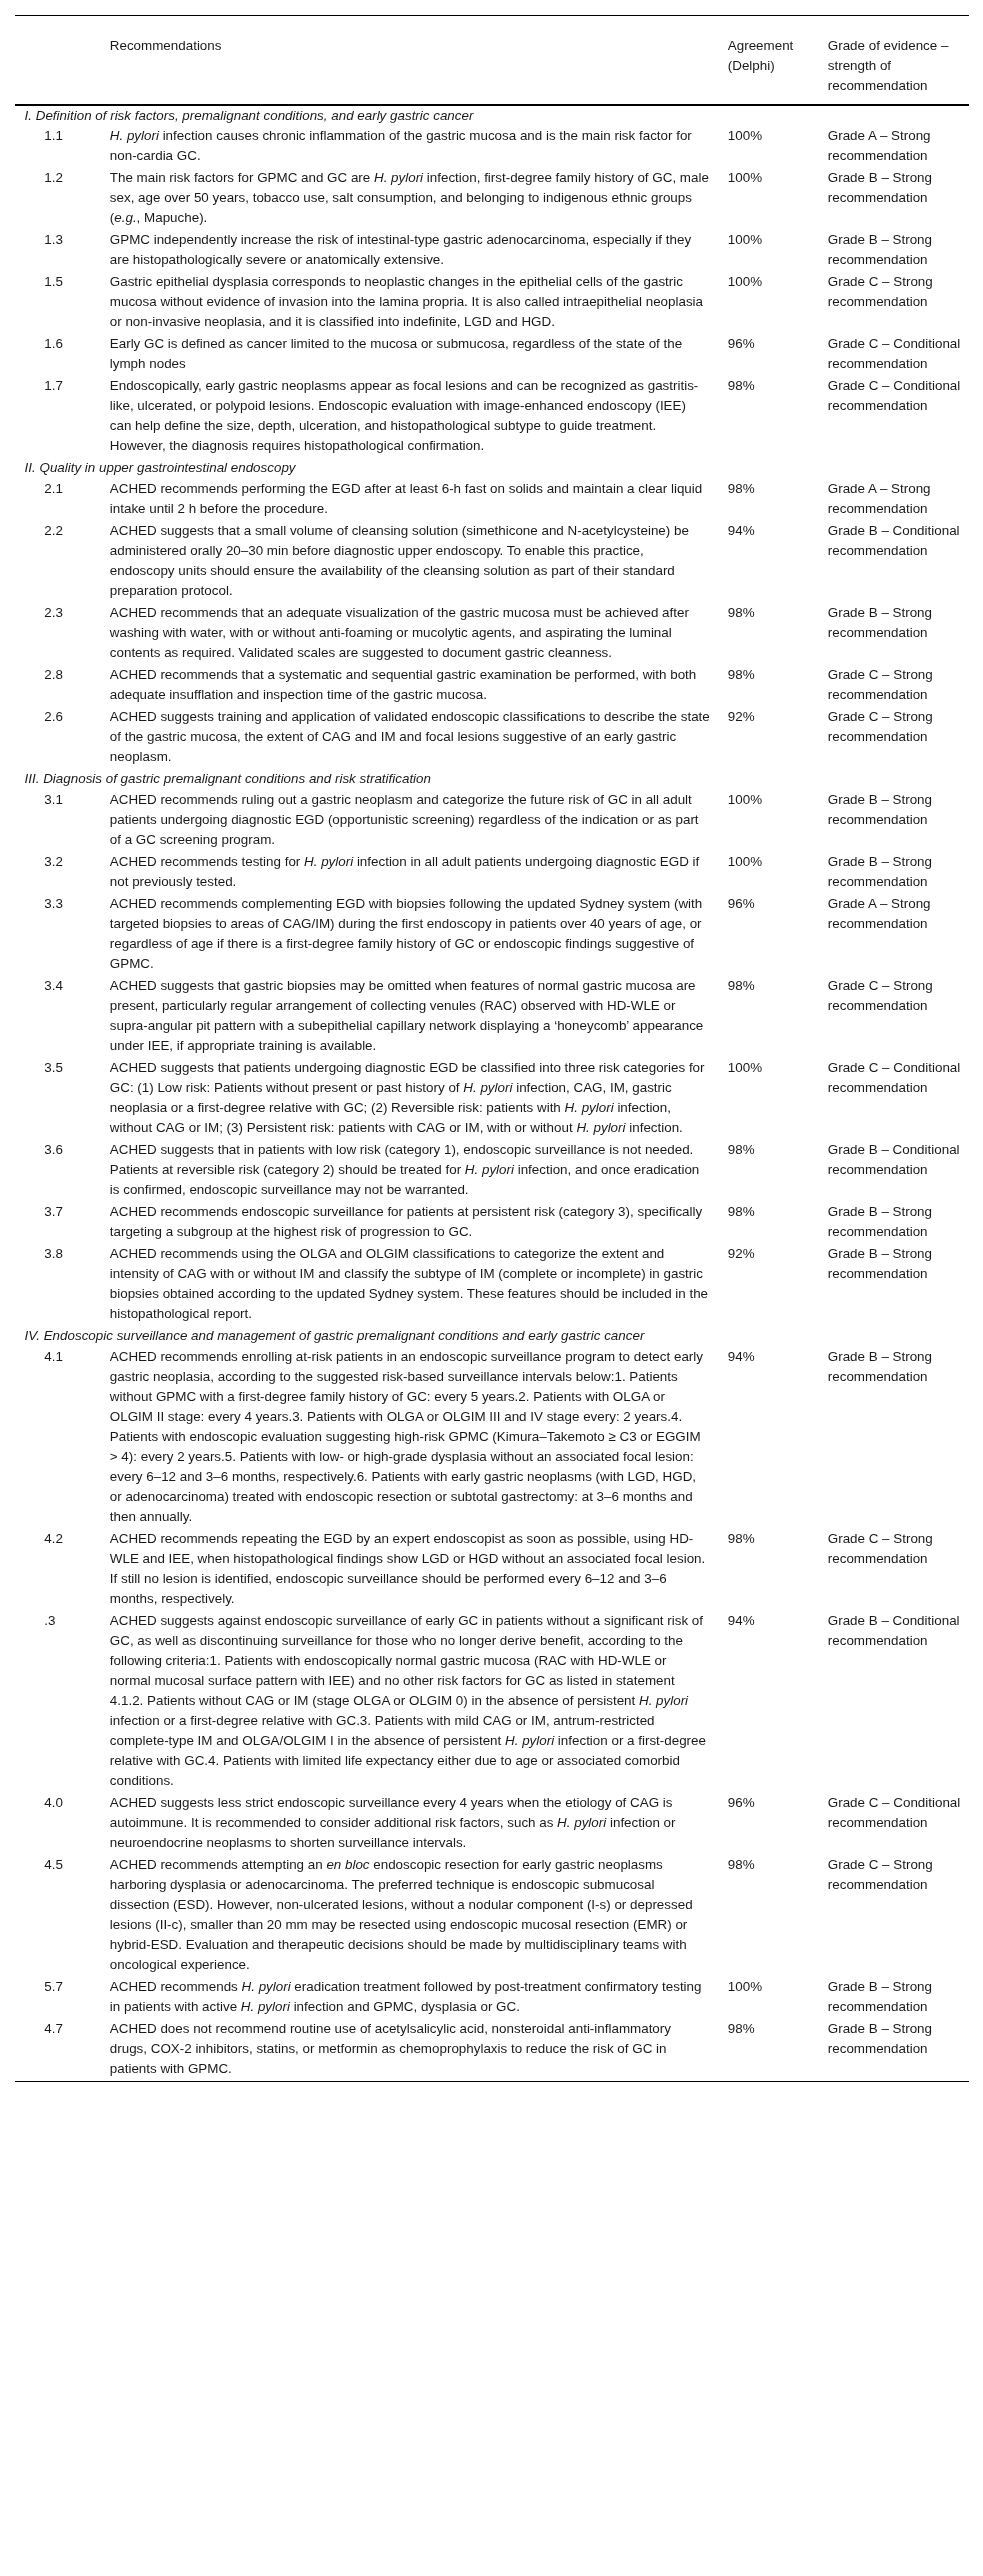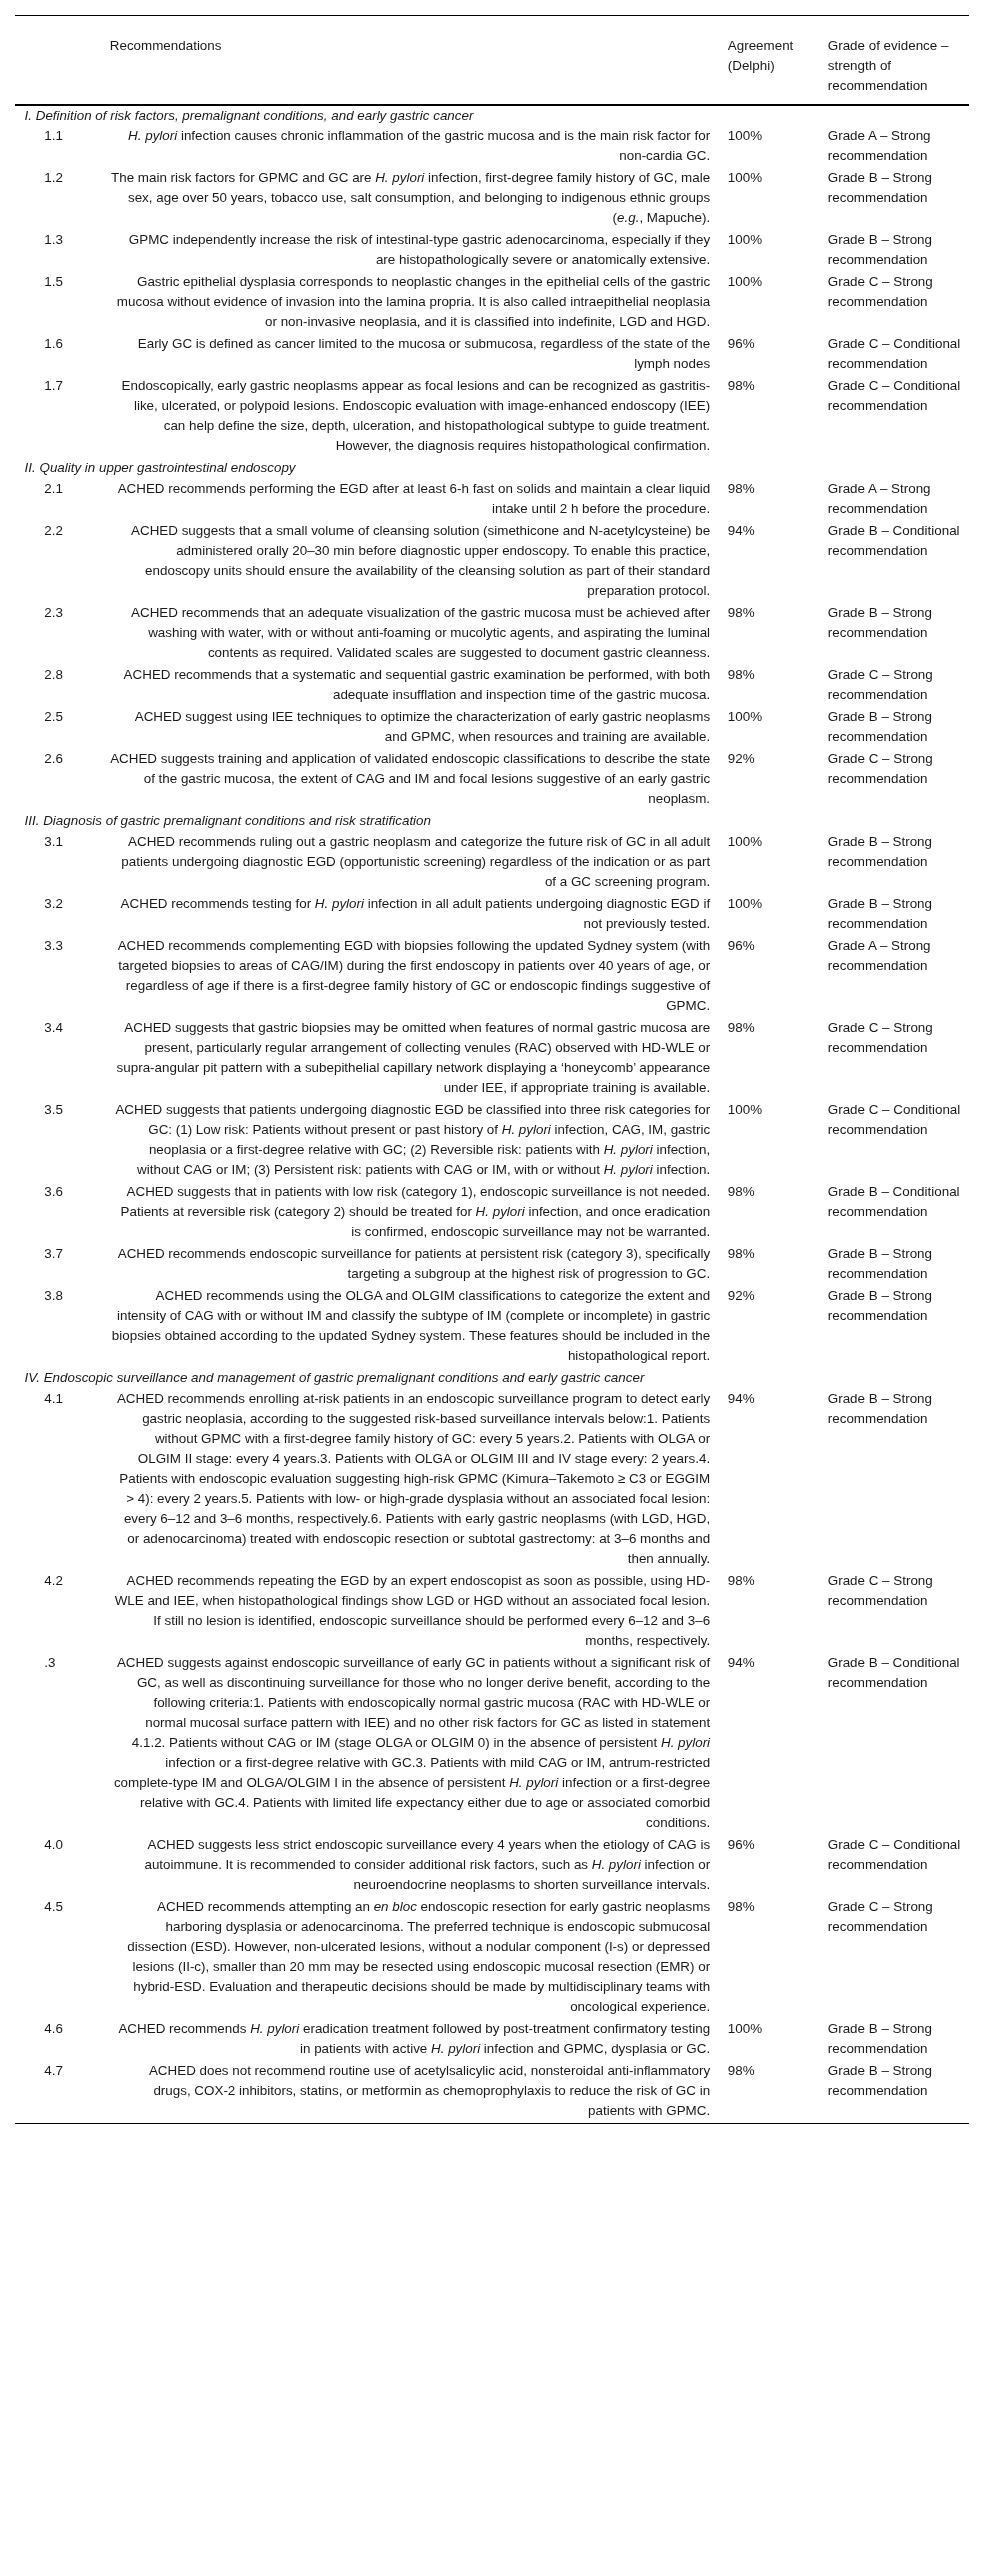--- a/index.html
+++ b/index.html
@@ -41,21 +41,21 @@
   .text { padding-right: 17.7px !important; }
   .grade { padding-right: 3.9px !important; margin-top: 22px; }
   tr.section td {
     font-style: italic;
     padding-left: 9.8px;
     padding-top: 1px;
     padding-bottom: 1px;
     line-height: 18.7px;
   }
   tr.row td { padding-bottom: 2px; }
-  tr.row td.text { padding-bottom: 2px; text-align: right; }
+  tr.row td.text { padding-bottom: 2px; }
   em { font-style: italic; }
 </style>
 </head>
 <body>
 
 <table class="tbl">
   <colgroup>
     <col class="c-num">
       <col class="c-text">
       <col class="c-agree">
@@ -130,26 +130,20 @@
         <td class="agree">98%</td>
         <td class="grade">Grade B – Strong recommendation</td>
       </tr>
       <tr class="row">
         <td class="num">2.8</td>
         <td class="text">ACHED recommends that a systematic and sequential gastric examination be performed, with both adequate insufflation and inspection time of the gastric mucosa.</td>
         <td class="agree">98%</td>
         <td class="grade">Grade C – Strong recommendation</td>
       </tr>
       <tr class="row">
-        <td class="num">2.5</td>
-        <td class="text">ACHED suggest using IEE techniques to optimize the characterization of early gastric neoplasms and GPMC, when resources and training are available.</td>
-        <td class="agree">100%</td>
-        <td class="grade">Grade B – Strong recommendation</td>
-      </tr>
-      <tr class="row">
         <td class="num">2.6</td>
         <td class="text">ACHED suggests training and application of validated endoscopic classifications to describe the state of the gastric mucosa, the extent of CAG and IM and focal lesions suggestive of an early gastric neoplasm.</td>
         <td class="agree">92%</td>
         <td class="grade">Grade C – Strong recommendation</td>
       </tr>
       <tr class="section">
         <td colspan="4">III. Diagnosis of gastric premalignant conditions and risk stratification</td>
       </tr>
       <tr class="row">
         <td class="num">3.1</td>
@@ -226,21 +220,21 @@
         <td class="agree">96%</td>
         <td class="grade">Grade C – Conditional recommendation</td>
       </tr>
       <tr class="row">
         <td class="num">4.5</td>
         <td class="text">ACHED recommends attempting an <em>en bloc</em> endoscopic resection for early gastric neoplasms harboring dysplasia or adenocarcinoma. The preferred technique is endoscopic submucosal dissection (ESD). However, non-ulcerated lesions, without a nodular component (I-s) or depressed lesions (II-c), smaller than 20 mm may be resected using endoscopic mucosal resection (EMR) or hybrid-ESD. Evaluation and therapeutic decisions should be made by multidisciplinary teams with oncological experience.</td>
         <td class="agree">98%</td>
         <td class="grade">Grade C – Strong recommendation</td>
       </tr>
       <tr class="row">
-        <td class="num">4.6</td>
+        <td class="num">5.7</td>
         <td class="text">ACHED recommends <em>H. pylori</em> eradication treatment followed by post-treatment confirmatory testing in patients with active <em>H. pylori</em> infection and GPMC, dysplasia or GC.</td>
         <td class="agree">100%</td>
         <td class="grade">Grade B – Strong recommendation</td>
       </tr>
       <tr class="row">
         <td class="num">4.7</td>
         <td class="text">ACHED does not recommend routine use of acetylsalicylic acid, nonsteroidal anti-inflammatory drugs, COX-2 inhibitors, statins, or metformin as chemoprophylaxis to reduce the risk of GC in patients with GPMC.</td>
         <td class="agree">98%</td>
         <td class="grade">Grade B – Strong recommendation</td>
       </tr>

